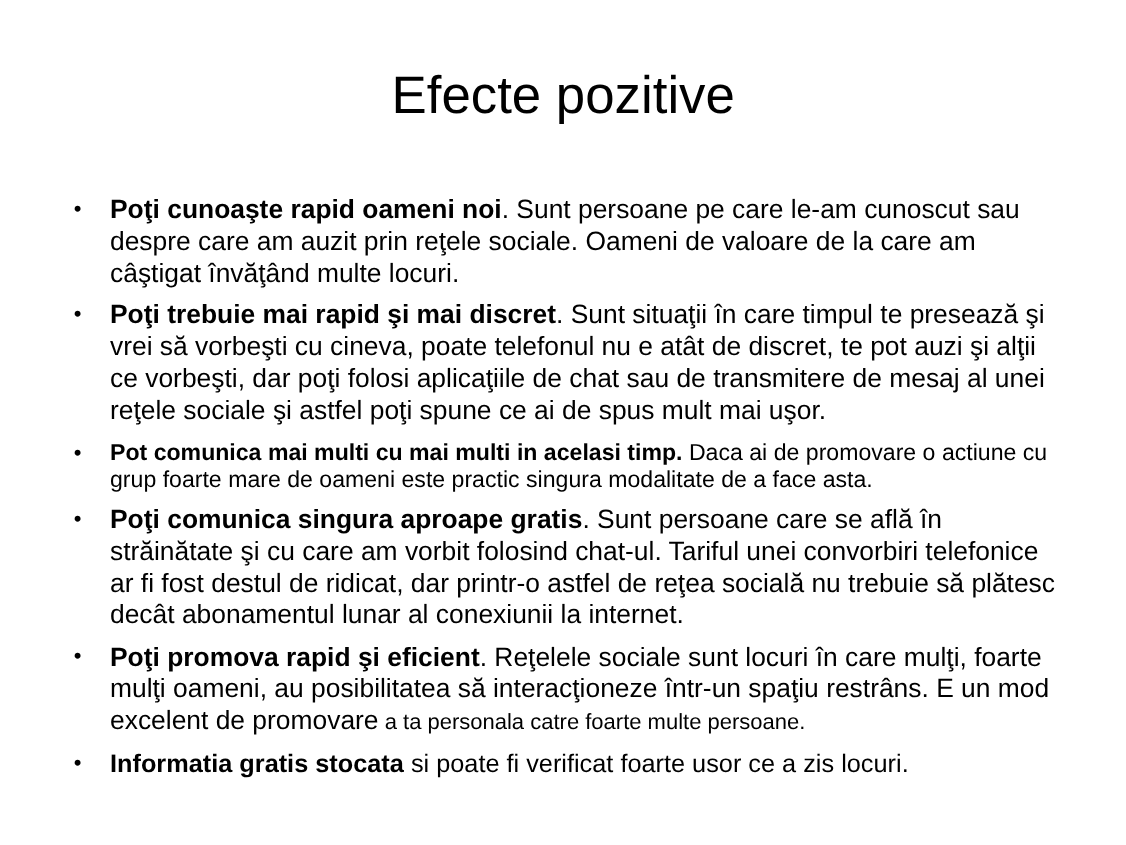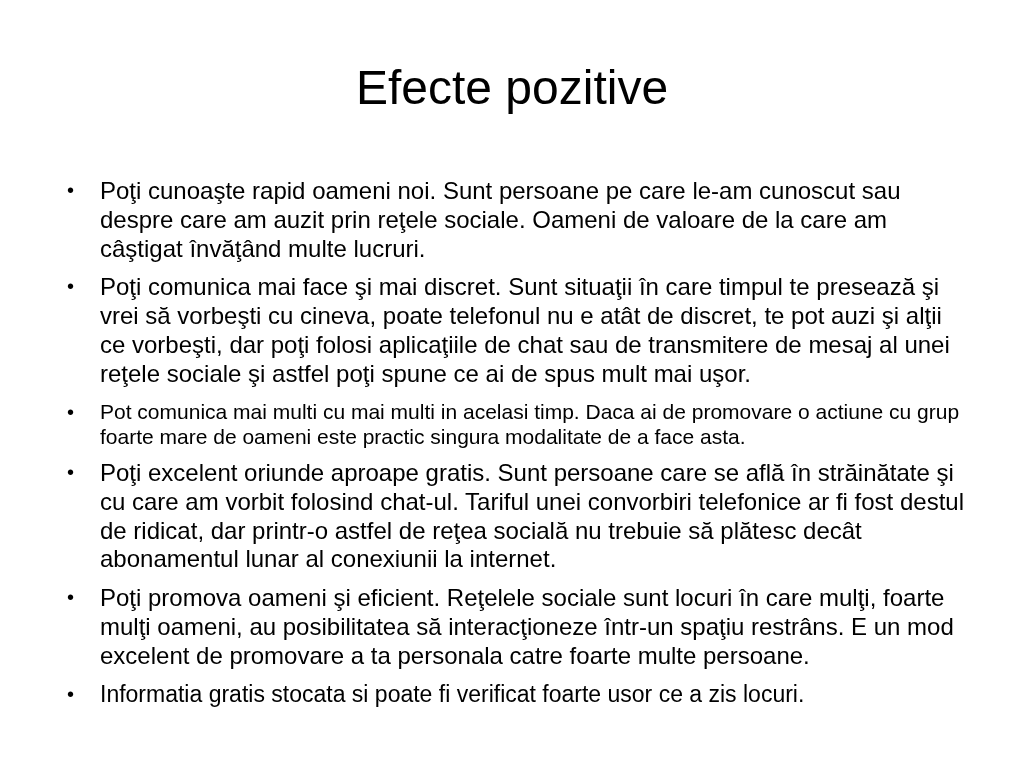--- a/index.html
+++ b/index.html
@@ -34,60 +34,60 @@
     padding-left: 35px;
     margin-bottom: 10px;
     line-height: 1.2;
   }
   .marker {
     position: absolute;
     left: 2px;
     top: 1px;
     font-size: 20px;
   }
-  .lead { font-weight: normal; }
+  .lead { font-weight: bold; }
   
   .style-a { font-size: 24px; font-family: "Liberation Sans", sans-serif; }
   
   .style-c  { font-size: 21px; font-family: "Liberation Sans", sans-serif; line-height: 1.32; }
   .style-c6 { font-size: 23px; font-family: "Liberation Sans", sans-serif; }
-  .tail-c   { font-size: 24px; }
+  .tail-c   { font-size: 20px; }
 </style>
 </head>
 <body>
 
 <div class="slide">
 
   <h1 class="slide-title">Efecte pozitive</h1>
 
   <ul class="bullets">
 
     <li class="style-a">
       <span class="marker">•</span>
-      <span class="lead">Poţi cunoaşte rapid oameni noi</span><span>. Sunt persoane pe care le-am cunoscut sau despre care am auzit prin reţele sociale. Oameni de valoare de la care am câştigat învăţând multe lucruri.</span>
+      <span class="lead">Poţi cunoaşte rapid oameni noi</span><span>. Sunt persoane pe care le-am cunoscut sau despre care am auzit prin reţele sociale. Oameni de valoare de la care am câştigat învăţând multe locuri.</span>
     </li>
 
     <li class="style-a">
       <span class="marker">•</span>
-      <span class="lead">Poţi comunica mai face şi mai discret</span><span>. Sunt situaţii în care timpul te presează şi vrei să vorbeşti cu cineva, poate telefonul nu e atât de discret, te pot auzi şi alţii ce vorbeşti, dar poţi folosi aplicaţiile de chat sau de transmitere de mesaj al unei reţele sociale şi astfel poţi spune ce ai de spus mult mai uşor.</span>
+      <span class="lead">Poţi trebuie mai rapid şi mai discret</span><span>. Sunt situaţii în care timpul te presează şi vrei să vorbeşti cu cineva, poate telefonul nu e atât de discret, te pot auzi şi alţii ce vorbeşti, dar poţi folosi aplicaţiile de chat sau de transmitere de mesaj al unei reţele sociale şi astfel poţi spune ce ai de spus mult mai uşor.</span>
     </li>
 
     <li class="style-c">
       <span class="marker">•</span>
       <span class="lead">Pot comunica mai multi cu mai multi in acelasi timp.</span><span> Daca ai de promovare o actiune cu grup foarte mare de oameni este practic singura modalitate de a face asta.</span>
     </li>
 
     <li class="style-a">
       <span class="marker">•</span>
-      <span class="lead">Poţi excelent oriunde aproape gratis</span><span>. Sunt persoane care se află în străinătate şi cu care am vorbit folosind chat-ul. Tariful unei convorbiri telefonice ar fi fost destul de ridicat, dar printr-o astfel de reţea socială nu trebuie să plătesc decât abonamentul lunar al conexiunii la internet.</span>
+      <span class="lead">Poţi comunica singura aproape gratis</span><span>. Sunt persoane care se află în străinătate şi cu care am vorbit folosind chat-ul. Tariful unei convorbiri telefonice ar fi fost destul de ridicat, dar printr-o astfel de reţea socială nu trebuie să plătesc decât abonamentul lunar al conexiunii la internet.</span>
     </li>
 
     <li class="style-a">
       <span class="marker">•</span>
-      <span class="lead">Poţi promova oameni şi eficient</span><span>. Reţelele sociale sunt locuri în care mulţi, foarte mulţi oameni, au posibilitatea să interacţioneze într-un spaţiu restrâns. E un mod excelent de promovare</span><span class="tail-c"> a ta personala catre foarte multe persoane.</span>
+      <span class="lead">Poţi promova rapid şi eficient</span><span>. Reţelele sociale sunt locuri în care mulţi, foarte mulţi oameni, au posibilitatea să interacţioneze într-un spaţiu restrâns. E un mod excelent de promovare</span><span class="tail-c"> a ta personala catre foarte multe persoane.</span>
     </li>
 
     <li class="style-c6">
       <span class="marker">•</span>
       <span class="lead">Informatia gratis stocata</span><span> si poate fi verificat foarte usor ce a zis locuri.</span>
     </li>
 
   </ul>
 </div>
 

